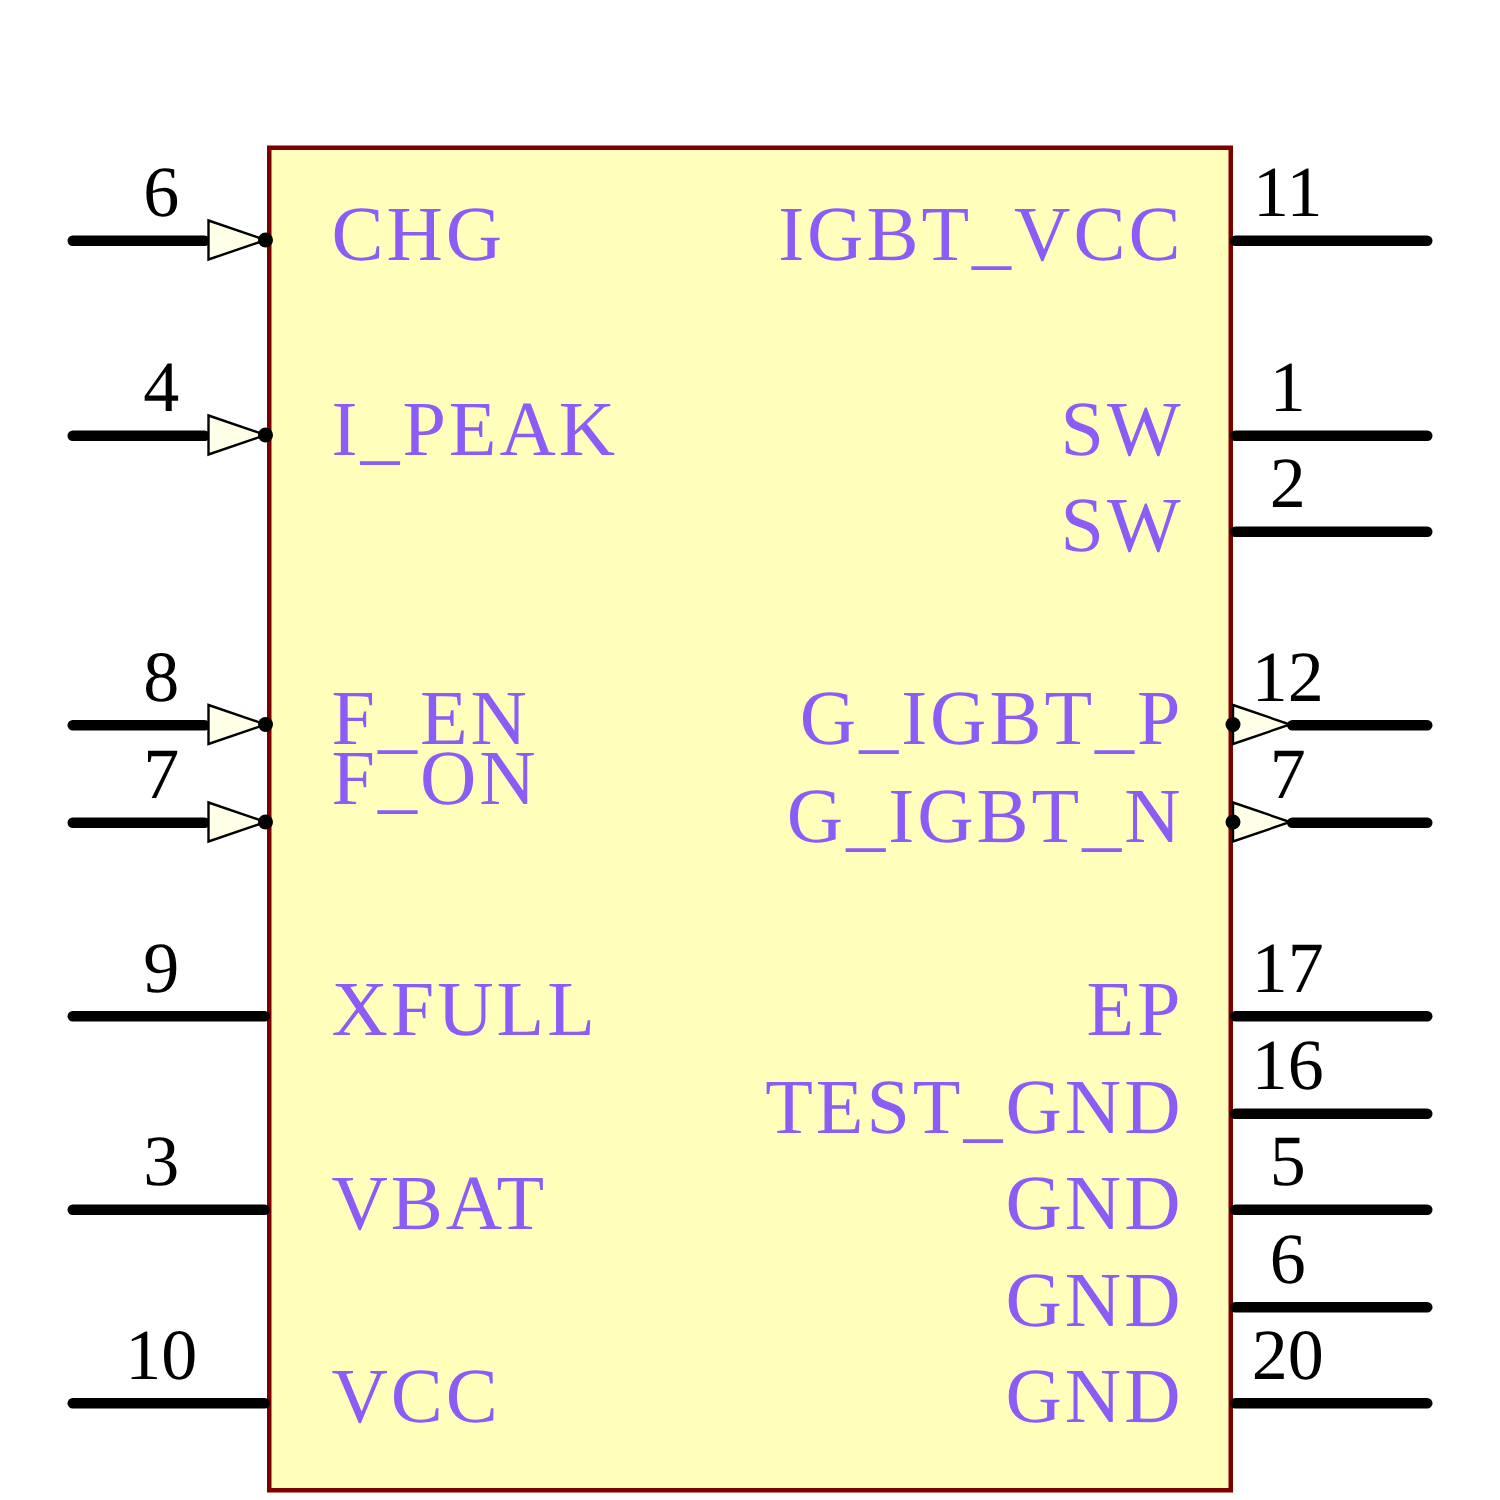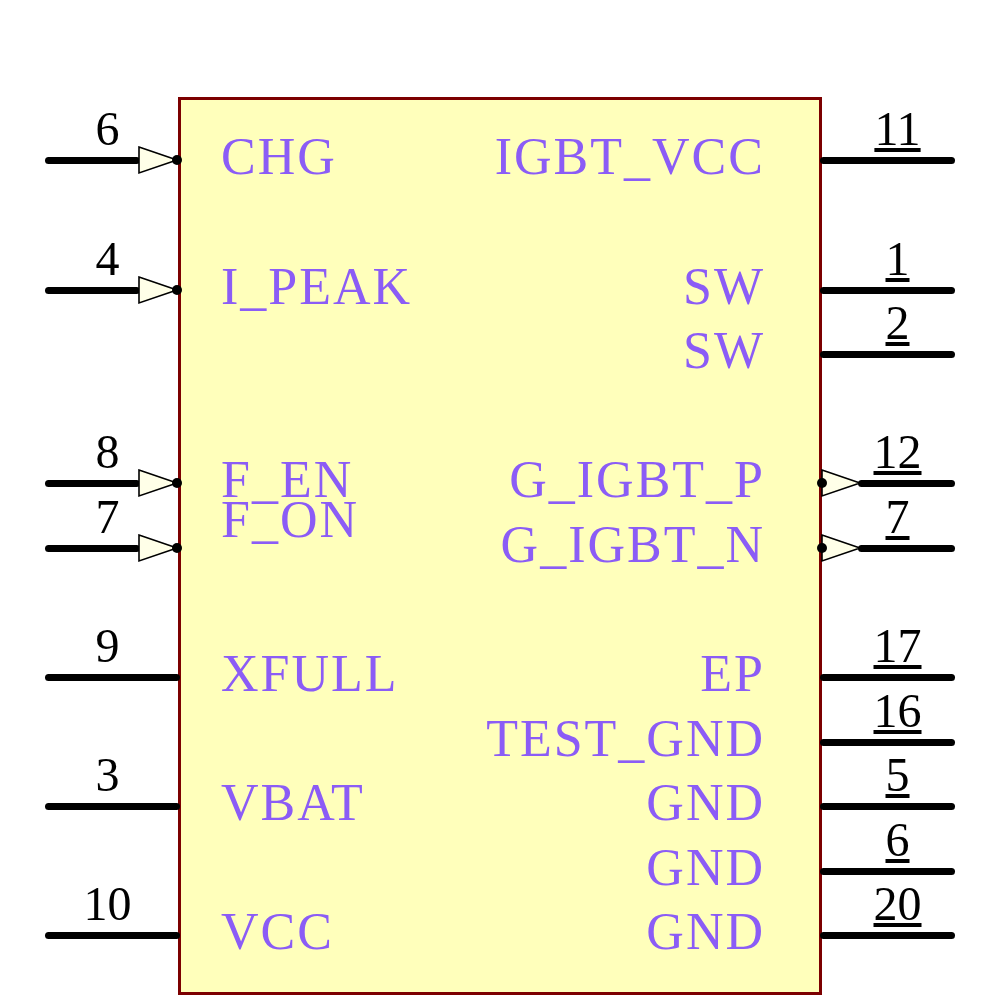--- a/index.html
+++ b/index.html
@@ -33,31 +33,31 @@
   }
   .pin-number {
     position: absolute;
     font-size: 48px;
     line-height: 1;
     color: #000000;
     text-align: center;
     white-space: nowrap;
   }
   .num-left  { left: 45px;  width: 125px; }
-  .num-right { left: 840px; width: 115px; text-decoration: underline; }
+  .num-right { left: 801px; width: 115px; }
   .pin-label {
     position: absolute;
     font-size: 52px;
     line-height: 1;
     letter-spacing: 2px;
     color: #8b5cf6;
     white-space: nowrap;
   }
   .label-left  { left: 221px; }
-  .label-right { right: 235px; text-align: right; }
+  .label-right { right: 211px; text-align: right; }
   .arrow {
     position: absolute;
     width: 42px;
     height: 30px;
   }
   .arrow polygon {
     fill: #FFFFE8;
     stroke: #000000;
     stroke-width: 1.6;
   }

